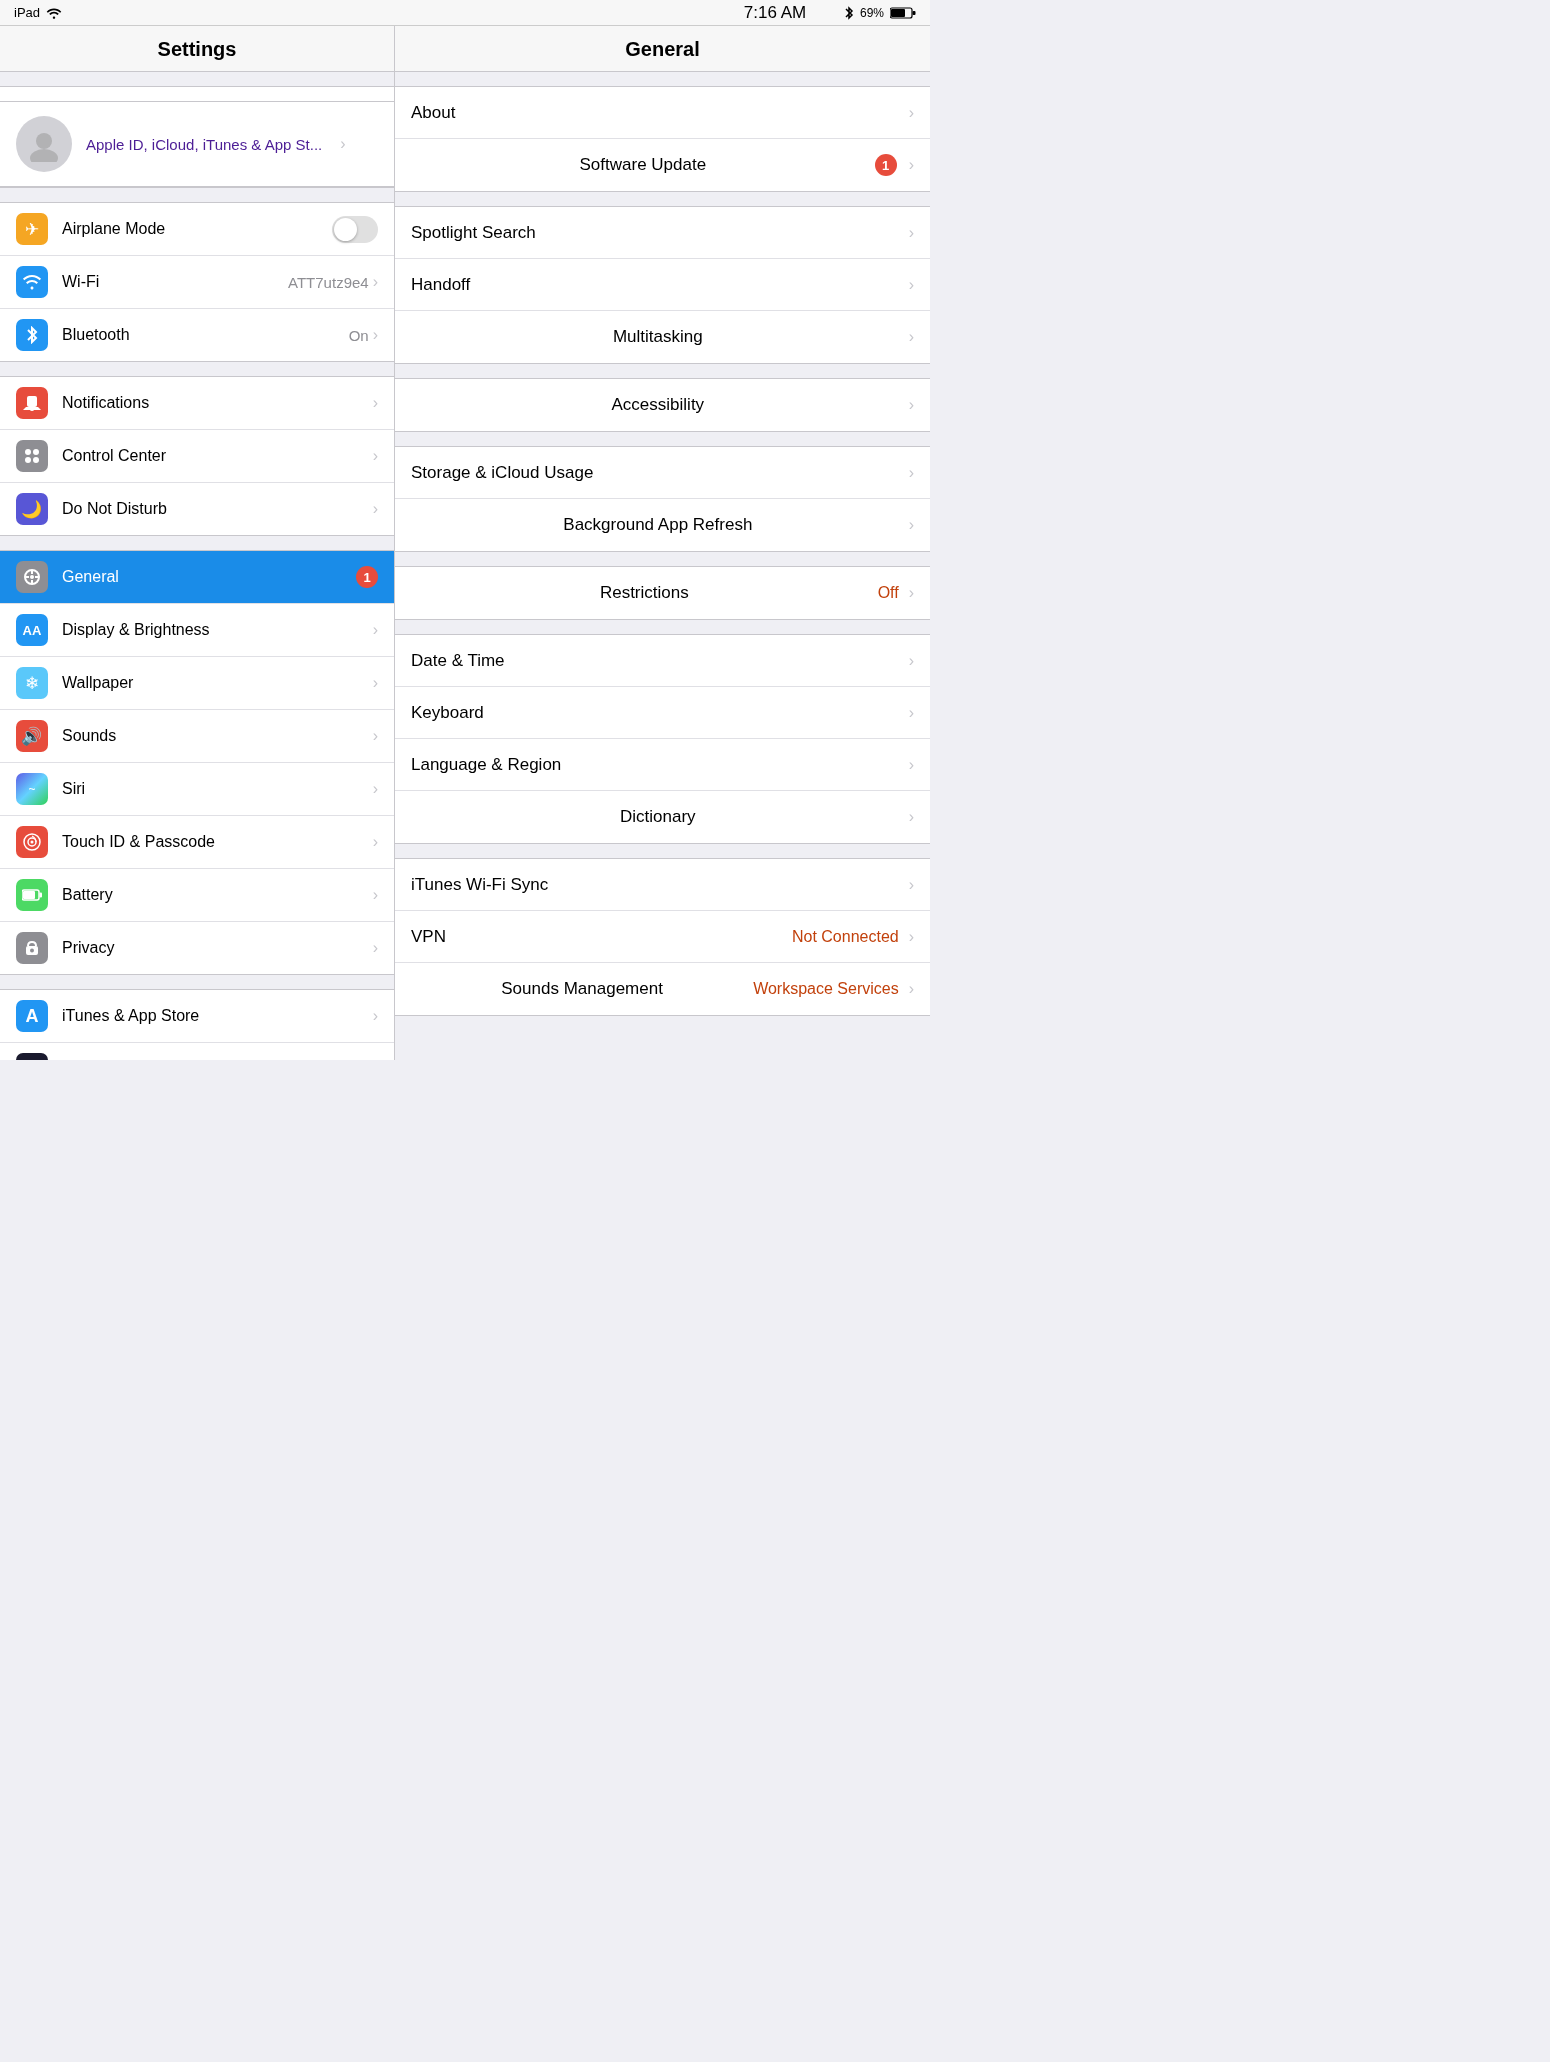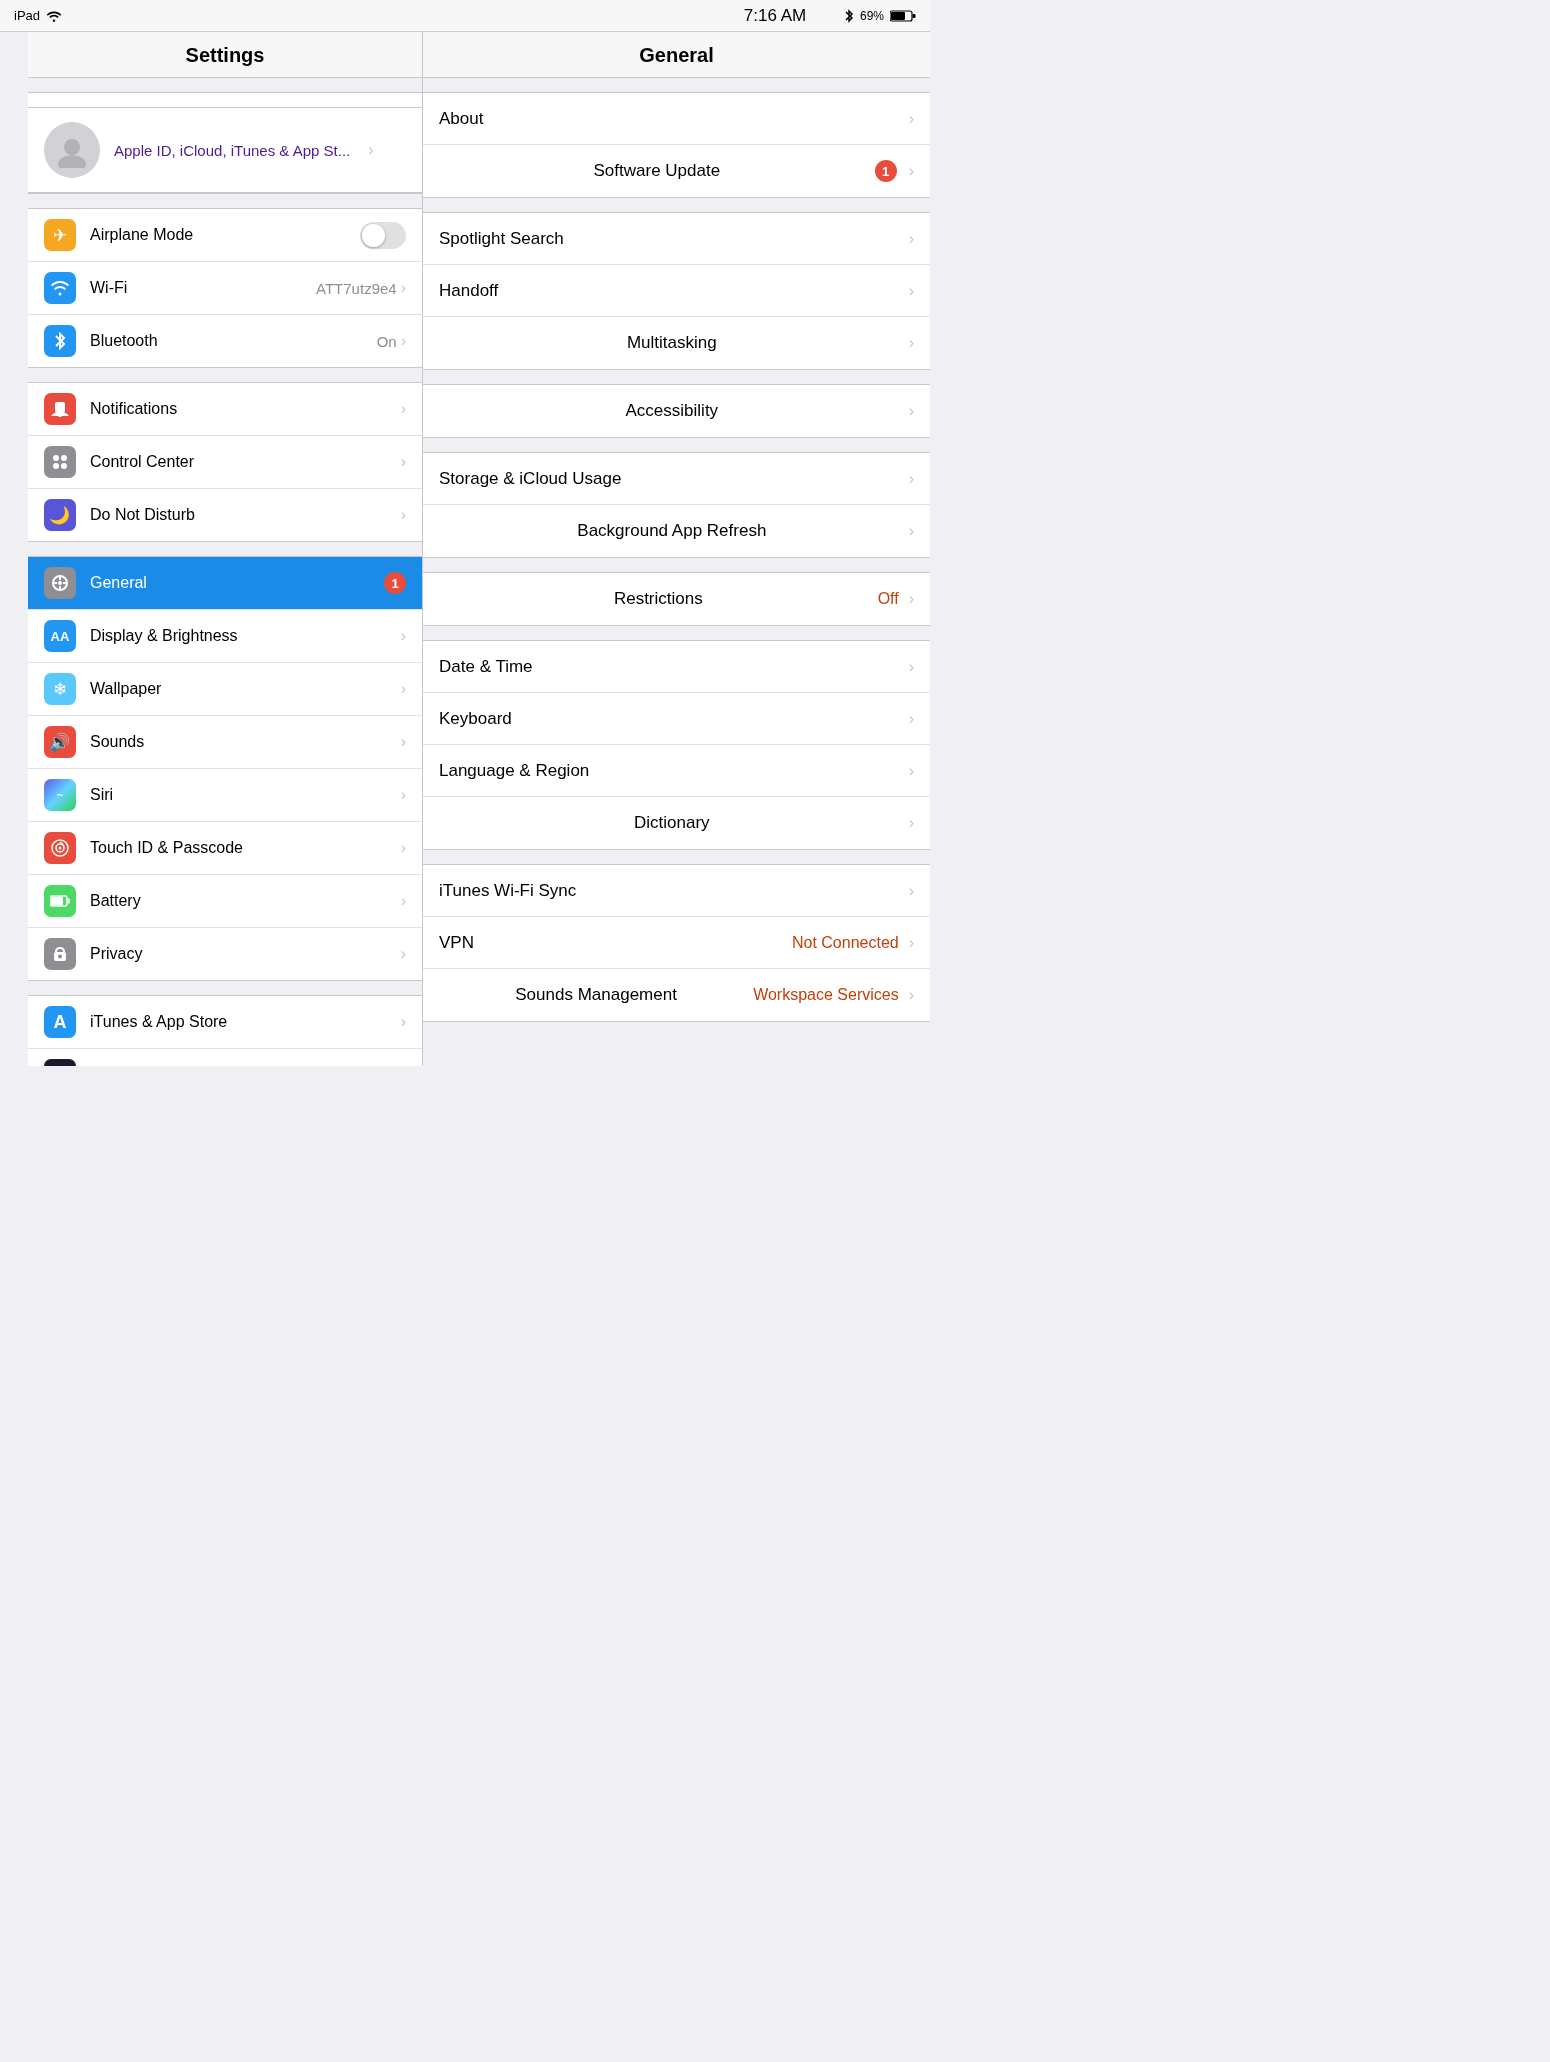--- a/index.html
+++ b/index.html
@@ -11,34 +11,33 @@
       overflow: hidden;
     }
 
     
     .status-bar {
       display: flex;
       justify-content: space-between;
       align-items: center;
       background: #f7f7f7;
       padding: 12px 14px;
-      height: 32px;
+      height: 26px;
       font-size: 13px;
       font-weight: 500;
       border-bottom: 1px solid #ccc;
     }
     .status-left { display: flex; align-items: center; gap: 6px; }
     .status-center { position: absolute; left: 50%; transform: translateX(-50%); font-size: 17px; font-weight: 400; }
     .status-right { display: flex; align-items: center; gap: 6px; font-size: 12px; }
 
     
     .main-layout {
       display: flex;
       height: calc(100% - 28px);
-      margin-left: 28px;
     }
 
     
     .sidebar {
       width: 395px;
       min-width: 395px;
       background: #efeff4;
       border-right: 1px solid #c8c7cc;
       overflow-y: auto;
       height: 1034px;

